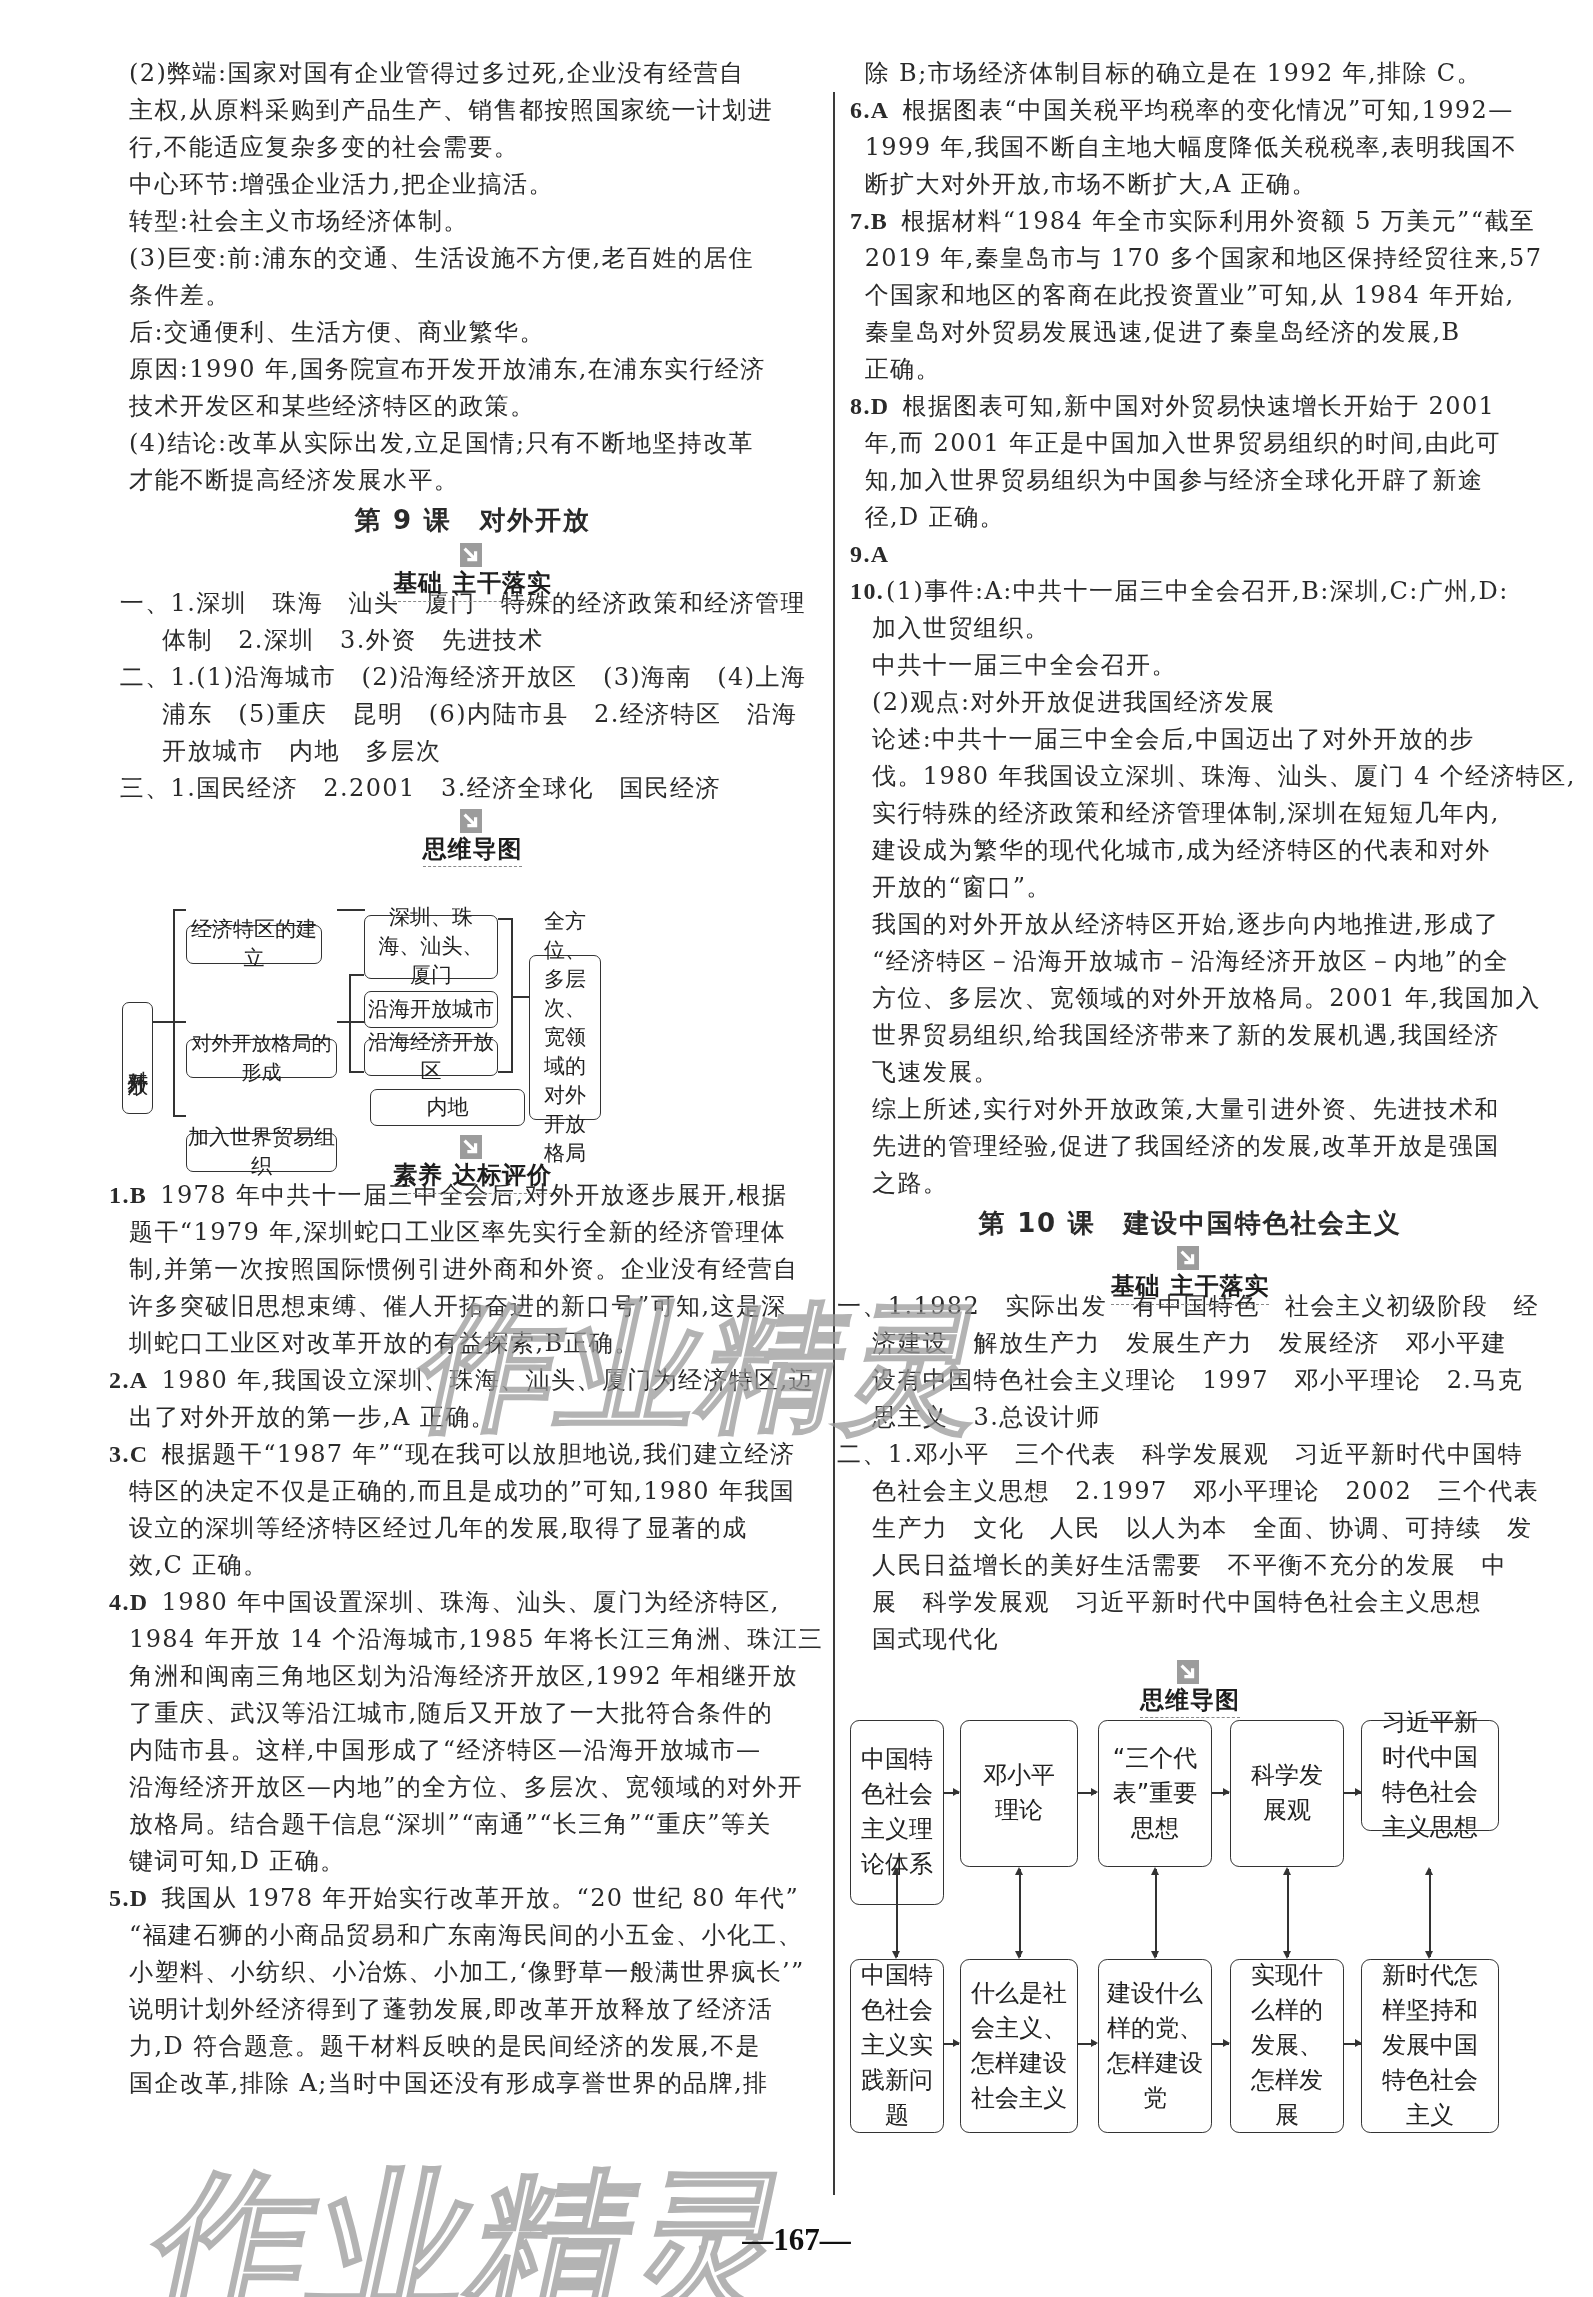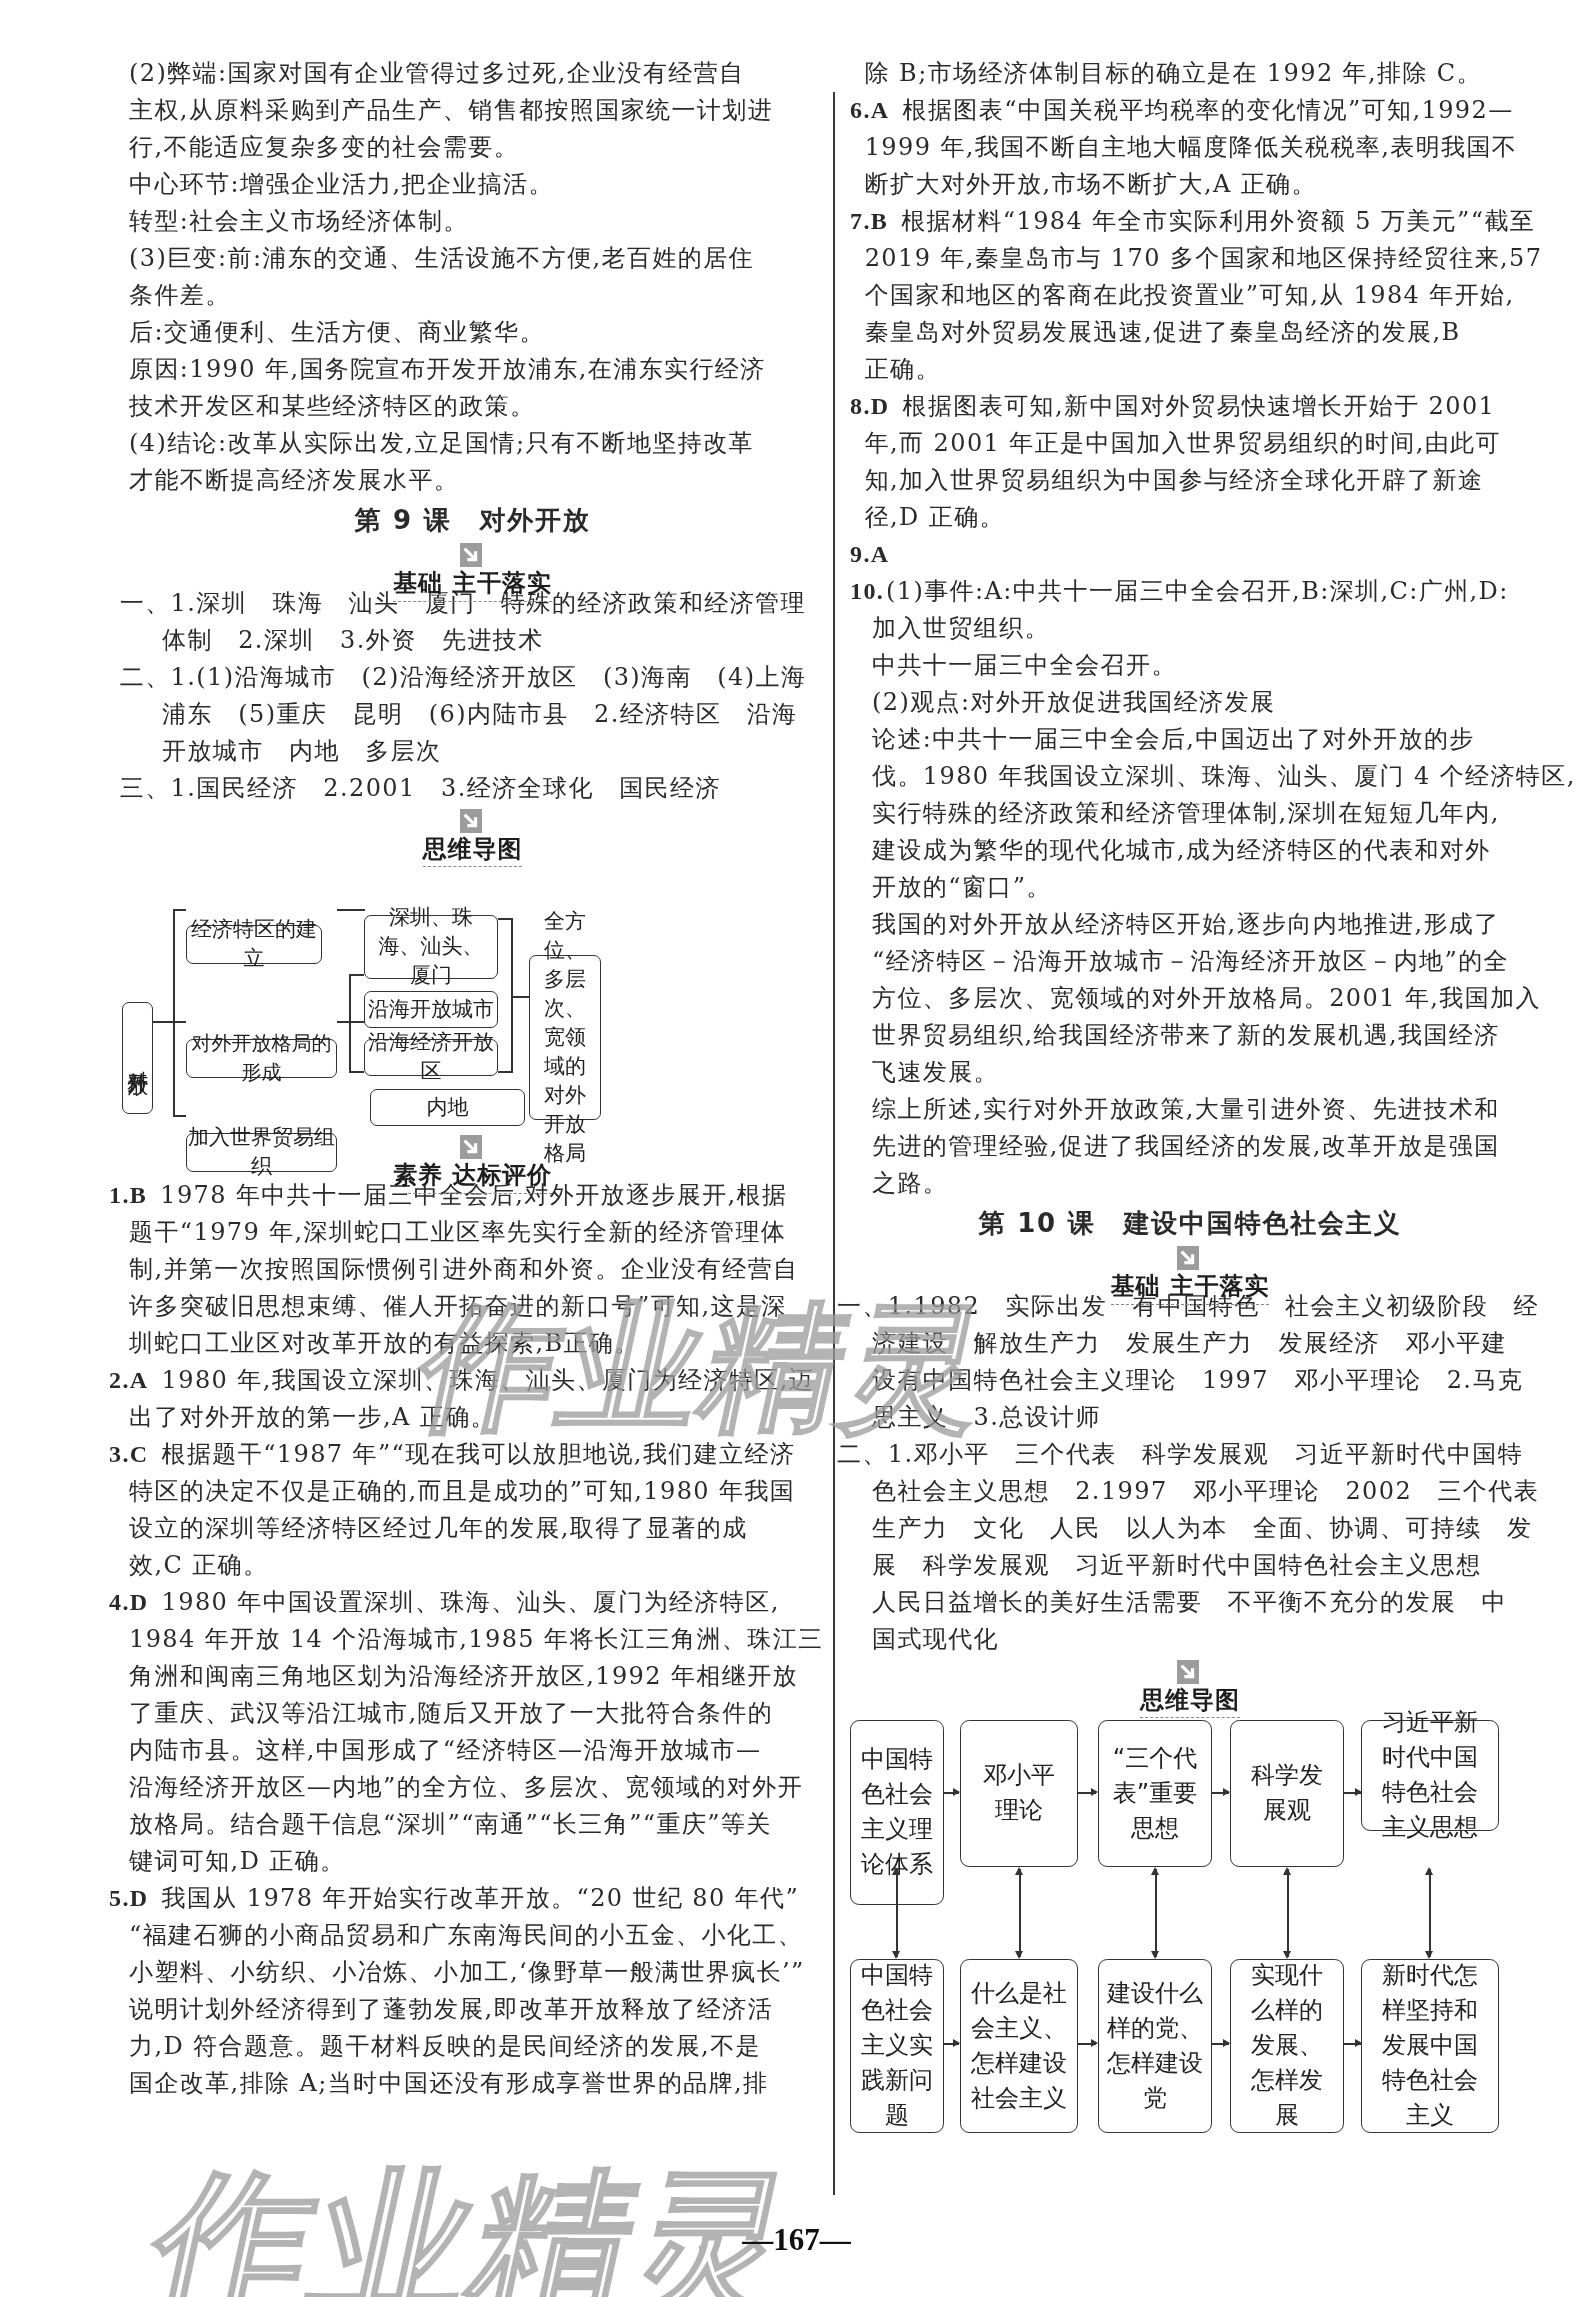--- a/index.html
+++ b/index.html
@@ -291,22 +291,22 @@
     <span class="sec-label">基础 主干落实</span>
   </div>
   <div>
     <div class="line" style="margin-left:-13px">一、1.1982　实际出发　有中国特色　社会主义初级阶段　经</div>
     <div class="line" style="padding-left:22px">济建设　解放生产力　发展生产力　发展经济　邓小平建</div>
     <div class="line" style="padding-left:22px">设有中国特色社会主义理论　1997　邓小平理论　2.马克</div>
     <div class="line" style="padding-left:22px">思主义　3.总设计师</div>
     <div class="line" style="margin-left:-13px">二、1.邓小平　三个代表　科学发展观　习近平新时代中国特</div>
     <div class="line" style="padding-left:22px">色社会主义思想　2.1997　邓小平理论　2002　三个代表</div>
     <div class="line" style="padding-left:22px">生产力　文化　人民　以人为本　全面、协调、可持续　发</div>
+    <div class="line" style="padding-left:22px">人民日益增长的美好生活需要　不平衡不充分的发展　中</div>
     <div class="line" style="padding-left:22px">展　科学发展观　习近平新时代中国特色社会主义思想</div>
-    <div class="line" style="padding-left:22px">人民日益增长的美好生活需要　不平衡不充分的发展　中</div>
     <div class="line" style="padding-left:22px">国式现代化</div>
   </div>
 
   <div class="sec-head">
     <span class="sec-icon">
       <svg width="22" height="24" viewBox="0 0 24 26">
           <path d="M5 6 L17 18 M17 9 L17 18 L8 18" stroke="#fff" stroke-width="3.5" fill="none"></path>
         </svg>
     </span>
     <span class="sec-label">思维导图</span>

